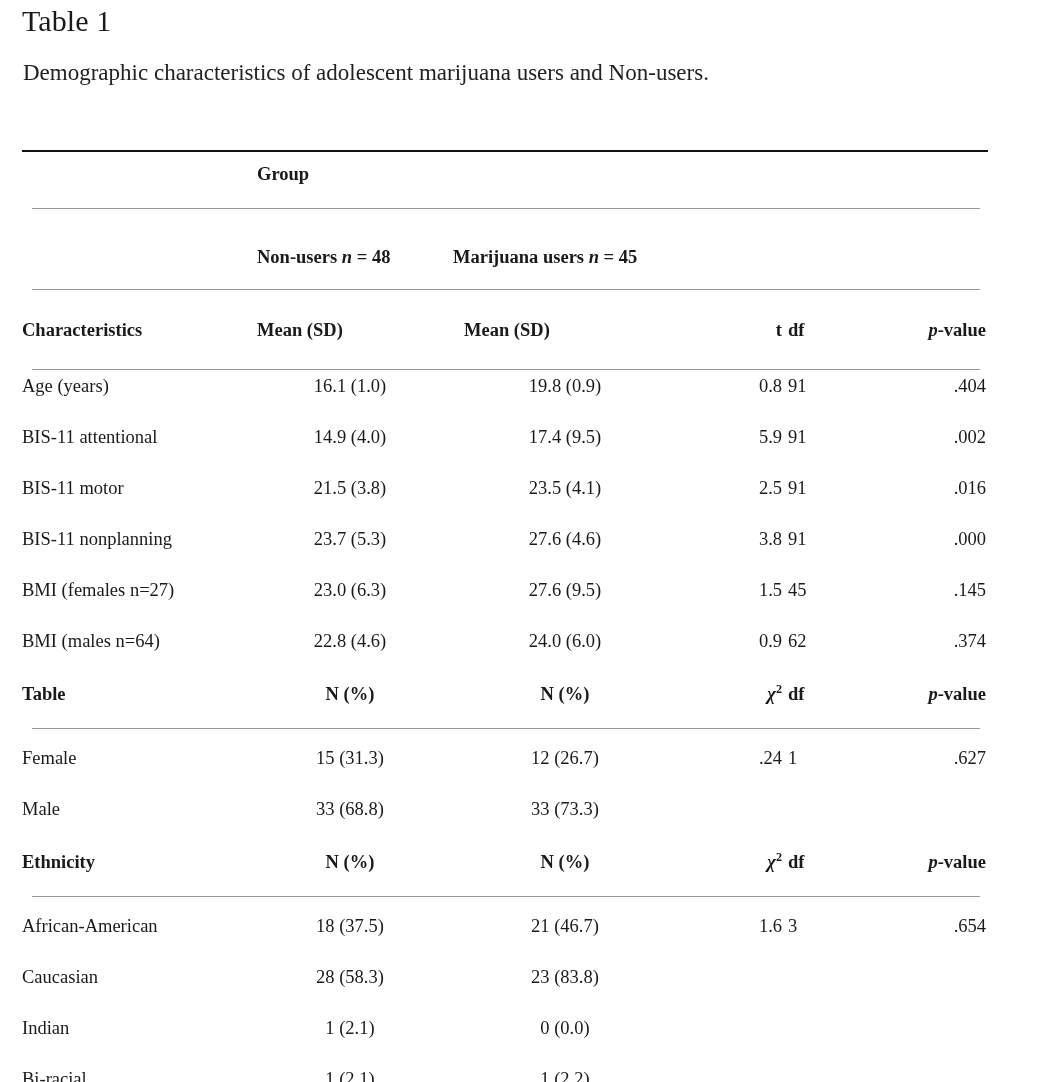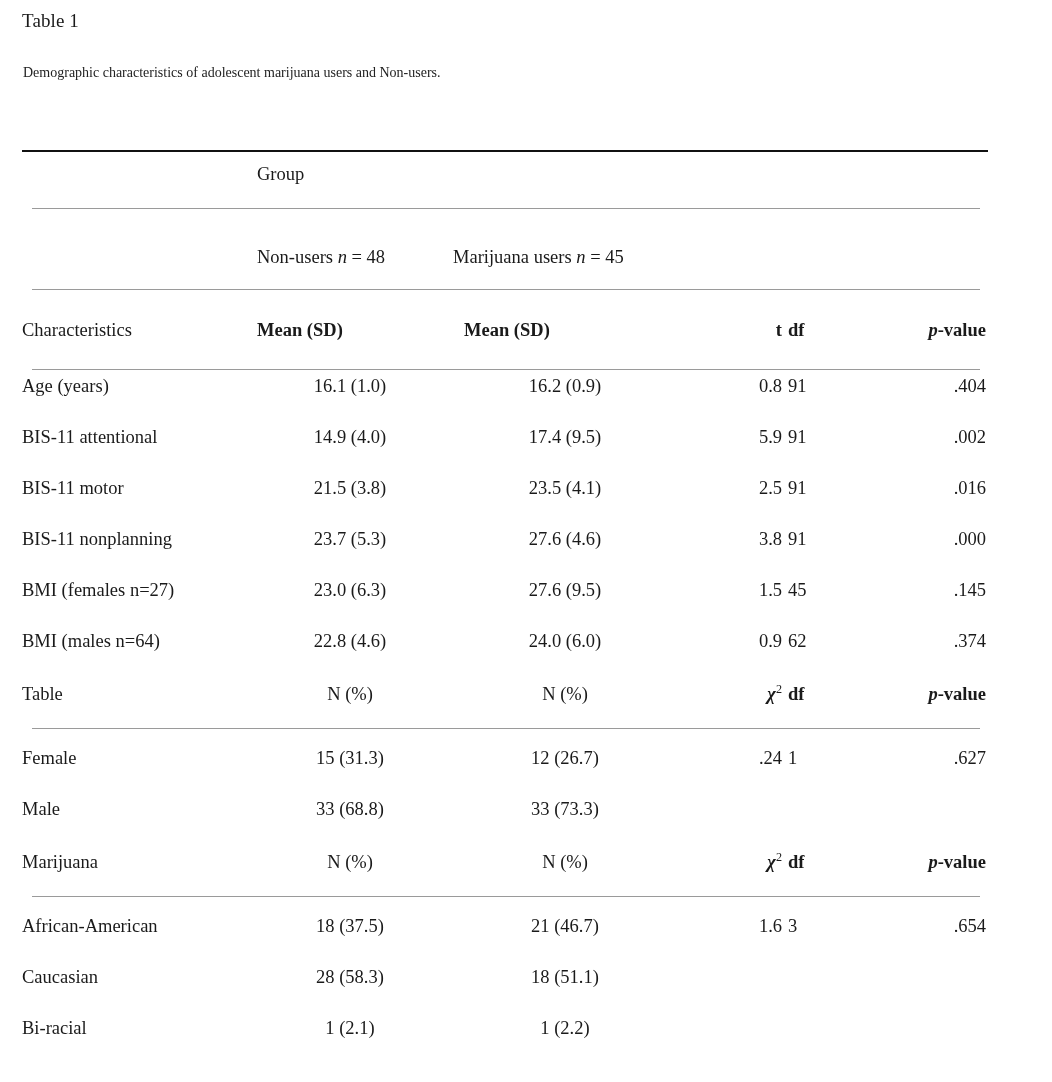--- a/index.html
+++ b/index.html
@@ -22,31 +22,31 @@
     box-sizing: border-box;
     padding: 0;
     overflow: hidden;
   }
 
   
   .table-label {
     position: absolute;
     left: 22px;
     top: 2px;
-    font-size: 19px;
+    font-size: 30px;
     line-height: 38px;
     font-weight: 400;
     color: #1a1a1a;
     letter-spacing: .1px;
   }
   .table-caption {
     position: absolute;
     left: 23px;
     top: 60px;
-    font-size: 14px;
+    font-size: 23px;
     line-height: 26px;
     font-weight: 400;
     color: #222222;
   }
 
   
   .tbl-wrap {
     position: absolute;
     left: 22px;
     top: 150px;
@@ -117,21 +117,21 @@
   tr.datarow td {
     height: 45px;
     padding-top: 6px;
   }
   tr.secthdr td {
     height: 44px;
     padding-top: 8px;
   }
 
   
-  .b        { font-weight: 400; }
+  .b        { font-weight: 700; }
   .bi       { font-weight: 700; }
   .i        { font-style: italic; }
 
   .g1-inner {
     display: block;
     text-align: center;
     padding-right: 0px;
   }
   .g2-inner {
     display: block;
@@ -248,21 +248,21 @@
               <span class="hr"></span>
             </td>
           </tr>
 
         <tr class="datarow">
           <td>Age (years)</td>
           <td>
               <span class="g1-inner">16.1 (1.0)</span>
             </td>
           <td>
-              <span class="g2-inner">16.2 (0.9)</span>
+              <span class="g2-inner">19.8 (0.9)</span>
             </td>
           <td>
               <span class="t-right">0.8</span>
             </td>
           <td>
               <span class="df-right">91</span>
             </td>
           <td>
               <span class="p-right">.404</span>
             </td>
@@ -421,21 +421,21 @@
           <td>
               <span class="df-right"></span>
             </td>
           <td>
               <span class="p-right"></span>
             </td>
         </tr>
 
         <tr class="secthdr">
           <td>
-            <span class="b">Marijuana</span>
+            <span class="b">Ethnicity</span>
           </td>
           <td>
             <span class="b g1-inner">N (%)</span>
           </td>
           <td>
             <span class="b g2-inner">N (%)</span>
           </td>
           <td>
             <span class="t-right"><span class="chi-glyph">χ</span><sup class="chi b">2</sup></span>
           </td>
@@ -474,21 +474,39 @@
           <td>
               <span class="p-right">.654</span>
             </td>
         </tr>
         <tr class="datarow">
           <td>Caucasian</td>
           <td>
               <span class="g1-inner">28 (58.3)</span>
             </td>
           <td>
-              <span class="g2-inner">18 (51.1)</span>
+              <span class="g2-inner">23 (83.8)</span>
+            </td>
+          <td>
+              <span class="t-right"></span>
+            </td>
+          <td>
+              <span class="df-right"></span>
+            </td>
+          <td>
+              <span class="p-right"></span>
+            </td>
+        </tr>
+        <tr class="datarow">
+          <td>Indian</td>
+          <td>
+              <span class="g1-inner">1 (2.1)</span>
+            </td>
+          <td>
+              <span class="g2-inner">0 (0.0)</span>
             </td>
           <td>
               <span class="t-right"></span>
             </td>
           <td>
               <span class="df-right"></span>
             </td>
           <td>
               <span class="p-right"></span>
             </td>

